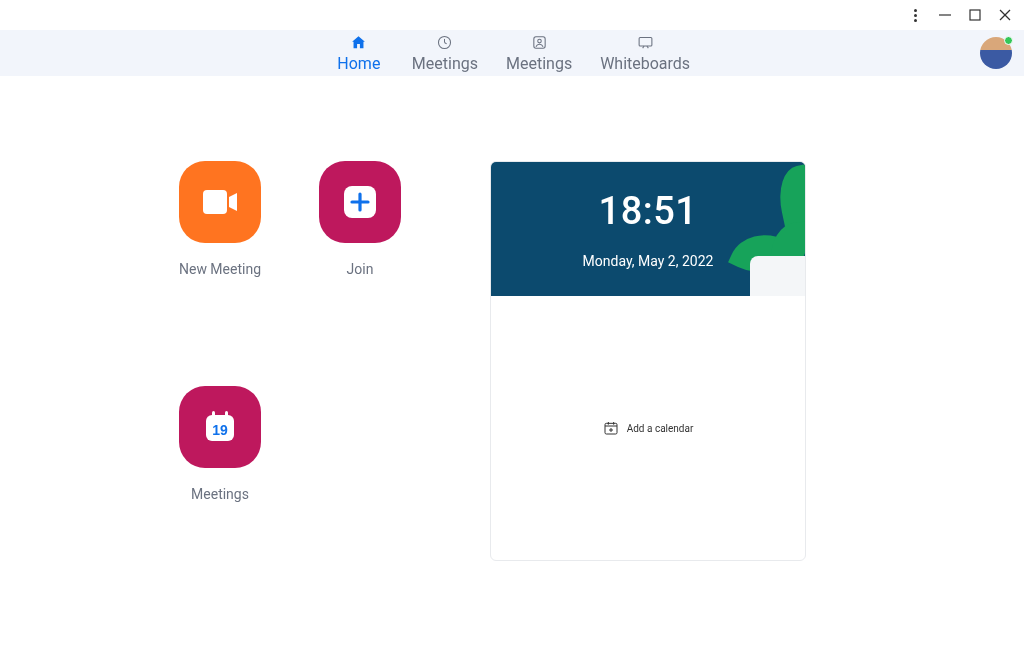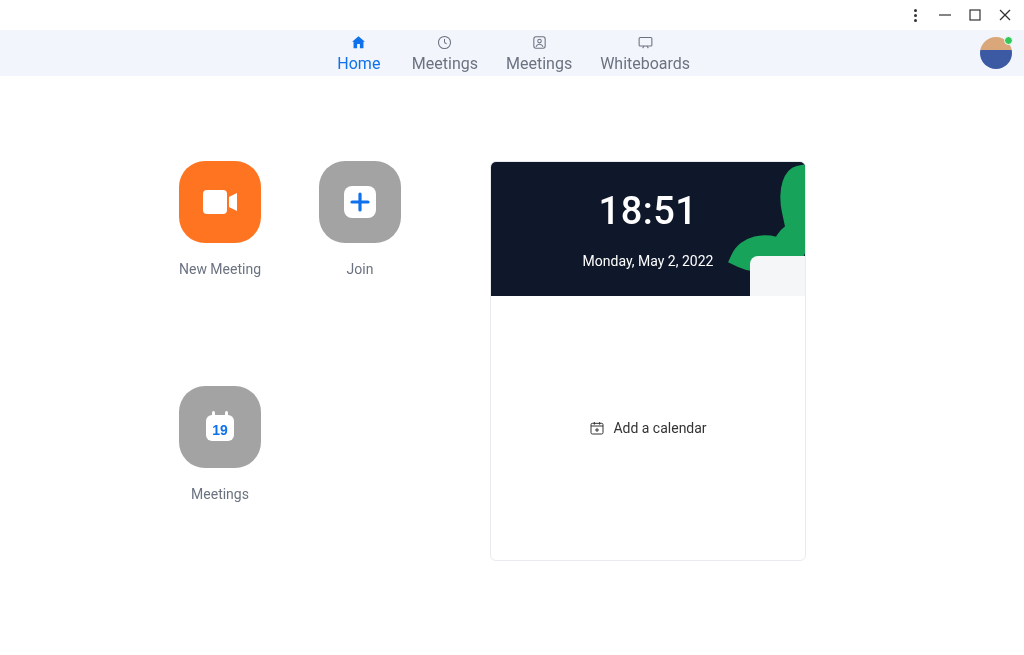--- a/index.html
+++ b/index.html
@@ -118,38 +118,38 @@
     .action-btn {
       width: 82px;
       height: 82px;
       border-radius: 26px;
       display: flex;
       align-items: center;
       justify-content: center;
       cursor: pointer;
     }
     .btn-orange { background: #ff7420; }
-    .btn-blue { background: #a3a3a3; }
+    .btn-blue { background: #be185d; }
     .action-label {
       font-size: 14px;
       color: #6b7280;
     }
     .calendar-card {
       width: 316px;
       height: 400px;
       border: 1px solid #e8eaed;
       border-radius: 6px;
       overflow: hidden;
       display: flex;
       flex-direction: column;
       box-shadow: 0 0 0 rgba(0,0,0,0);
     }
     .card-header {
       height: 134px;
-      background: #0f172a;
+      background: #0c4a6e;
       position: relative;
       display: flex;
       flex-direction: column;
       align-items: center;
       justify-content: center;
       color: #fff;
       overflow: hidden;
     }
     .plant-right {
       position: absolute;
@@ -175,21 +175,21 @@
       flex: 1;
       display: flex;
       align-items: center;
       justify-content: center;
     }
     .add-cal {
       display: flex;
       align-items: center;
       gap: 8px;
       color: #333;
-      font-size: 14px;
+      font-size: 10px;
       cursor: pointer;
     }
     .add-cal svg { width: 16px; height: 16px; }
   </style>
 </head>
 <body>
 
 <div class="titlebar">
   <div class="kebab">
     <span></span>

